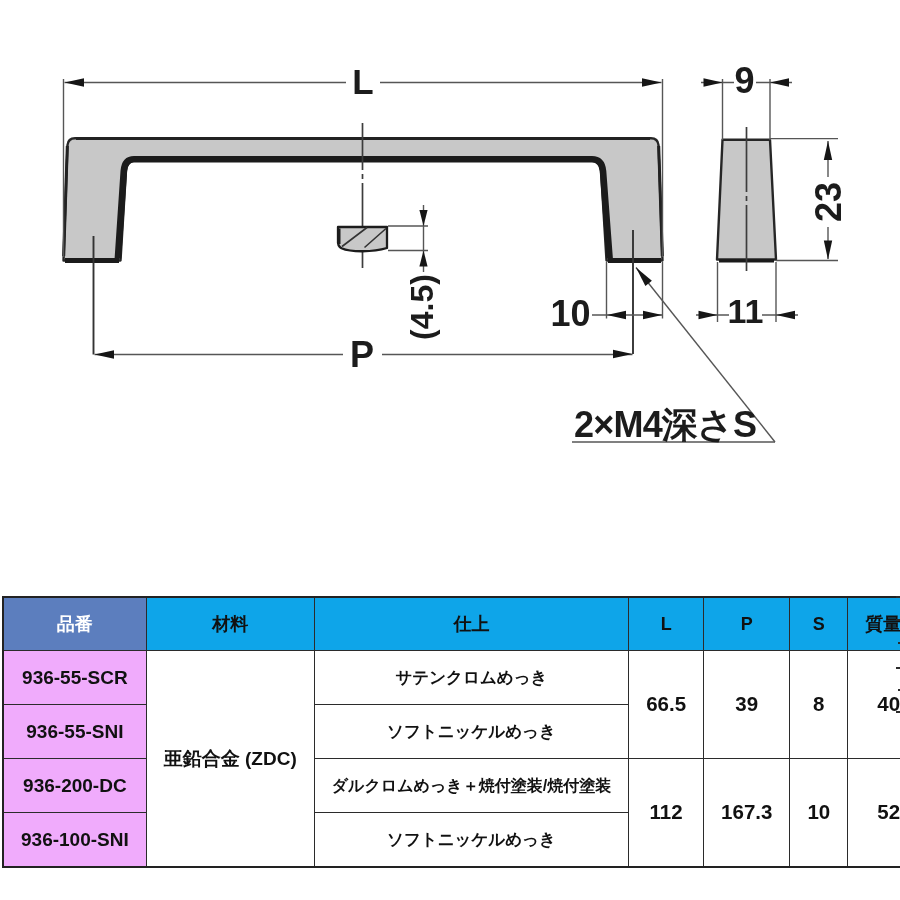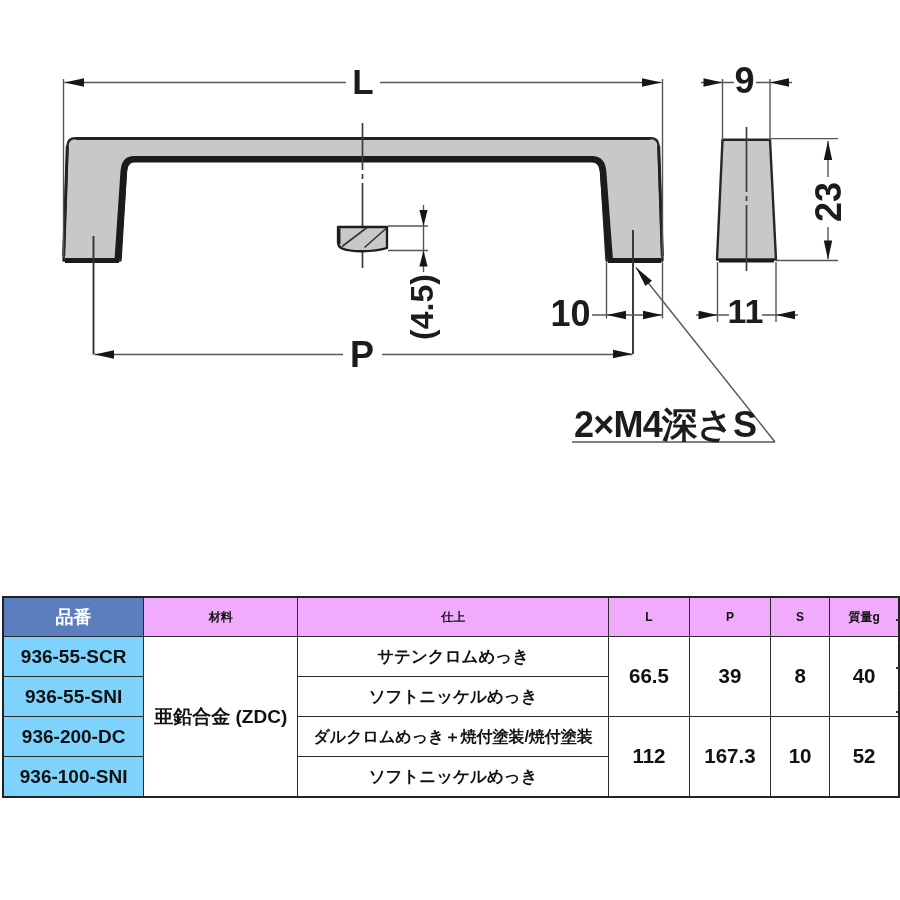--- a/index.html
+++ b/index.html
@@ -1,25 +1,25 @@
 <!DOCTYPE html>
 <html><head>
 <meta charset="utf-8">
 <style>
 html,body{margin:0;padding:0;width:900px;height:900px;background:#ffffff;
   font-family:"Liberation Sans",sans-serif;}
 #wrap{position:relative;width:900px;height:900px;overflow:hidden;}
 #draw{position:absolute;left:0;top:0;filter:blur(0.5px);}
 table{border-collapse:collapse;position:absolute;left:2px;top:596px;table-layout:fixed;filter:blur(0.3px);}
-td,th{border:1.6px solid #2b2b2b;padding:10px;text-align:center;vertical-align:middle;
+td,th{border:1.6px solid #2b2b2b;padding:17px;text-align:center;vertical-align:middle;
   font-weight:bold;font-size:19px;color:#111;line-height:1;white-space:nowrap;}
 table{border:2.4px solid #222;}
 th.blue{background:#5c7ebe;color:#fff;font-size:18px;}
-th.gray{background:#f0abfc;font-size:12px;}
-td.cream{background:#7dd3fc;}
+th.gray{background:#0ea5e9;font-size:18px;}
+td.cream{background:#f0abfc;}
 td.jp{font-size:16.5px;}
 td.jp2{font-size:16px;}
 td.num{font-size:20.5px;}
 .stub{position:absolute;background:#2b2b2b;height:2px;}
 </style>
 </head>
 <body>
 <div id="wrap">
 <svg id="draw" width="900" height="590" viewBox="0 0 900 590">
 

